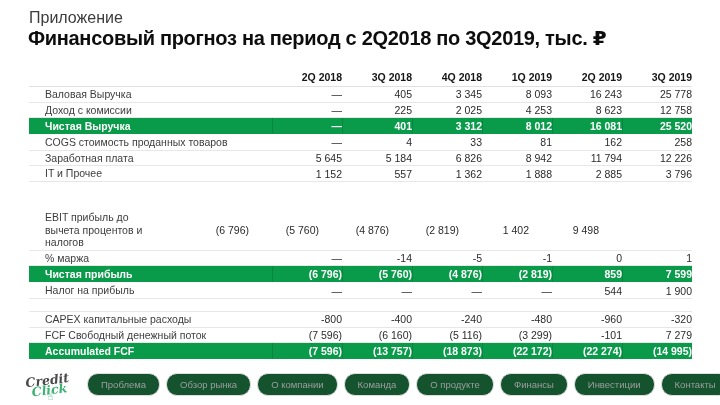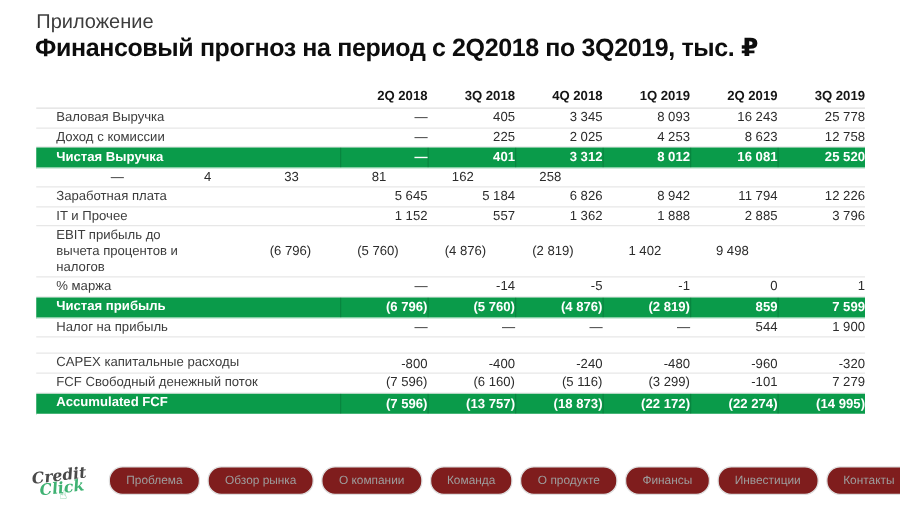--- a/index.html
+++ b/index.html
@@ -34,21 +34,21 @@
   .t-head {
     font-weight:bold; min-height:19px; border-bottom:1px solid #e0e0e0;
   }
   .t-head .val { color:#151515; }
   .t-row.highlight {
     background:var(--green); border-bottom:1px solid #ffffff;
     min-height:17px; font-weight:bold;
   }
   .t-row.highlight .lbl, .t-row.highlight .val { color:#ffffff; }
   .t-row.highlight .val { border-left:1px solid rgba(0,0,0,0.14); align-self:stretch; display:flex; align-items:center; justify-content:flex-end; }
-  .t-row.two-line { min-height:30px; }
+  .t-row.two-line { min-height:30px;margin-top:28px; }
   .t-row.two-line .lbl { max-width:150px; }
   .t-row.spacer { min-height:13px; border-bottom:1px solid #e7e7e7; }
   .footer {
     position:absolute; left:26px; right:18px; bottom:9px;
     display:flex; align-items:center; gap:9px;
   }
   .logo {
     width:52px; position:relative; flex:none;
     transform:rotate(-7deg);
     font-family:"DejaVu Serif",serif; font-style:italic; font-weight:bold;
@@ -57,21 +57,21 @@
   .logo .l1 { display:block; color:#4a4a4a; }
   .logo .l2 { display:block; color:var(--logo-green); margin-left:5px; }
   .logo .hand {
     position:absolute; left:20px; top:17px;
     color:var(--logo-green); font-style:normal; font-size:10px;
     font-family:"DejaVu Sans",sans-serif;
   }
   .nav { flex:1; display:flex; justify-content:space-between; gap:6px; }
   .nav button {
     font-family:inherit; font-size:9.5px; color:#9e9e9e;
-    background:#7f1d1d; border:1px solid #dedede; border-radius:11px;
+    background:#14532d; border:1px solid #dedede; border-radius:11px;
     padding:5px 13px; white-space:nowrap; cursor:pointer;
   }
 </style>
 </head>
 <body style="--green: #0a9b4a; --logo-green: #3fb273;">
 
 <div class="kicker">Приложение</div>
 <h1 class="title">Финансовый прогноз на период с 2Q2018 по 3Q2019, тыс. ₽</h1>
 
 <div class="fin-table">
@@ -107,20 +107,21 @@
     <div class="t-row highlight">
       <div class="lbl">Чистая Выручка</div>
       <div class="val">—</div>
       <div class="val">401</div>
       <div class="val">3 312</div>
       <div class="val">8 012</div>
       <div class="val">16 081</div>
       <div class="val">25 520</div>
     </div>
     <div class="t-row">
+      <div class="lbl">COGS стоимость проданных товаров</div>
       <div class="val">—</div>
       <div class="val">4</div>
       <div class="val">33</div>
       <div class="val">81</div>
       <div class="val">162</div>
       <div class="val">258</div>
     </div>
     <div class="t-row">
       <div class="lbl">Заработная плата</div>
       <div class="val">5 645</div>

